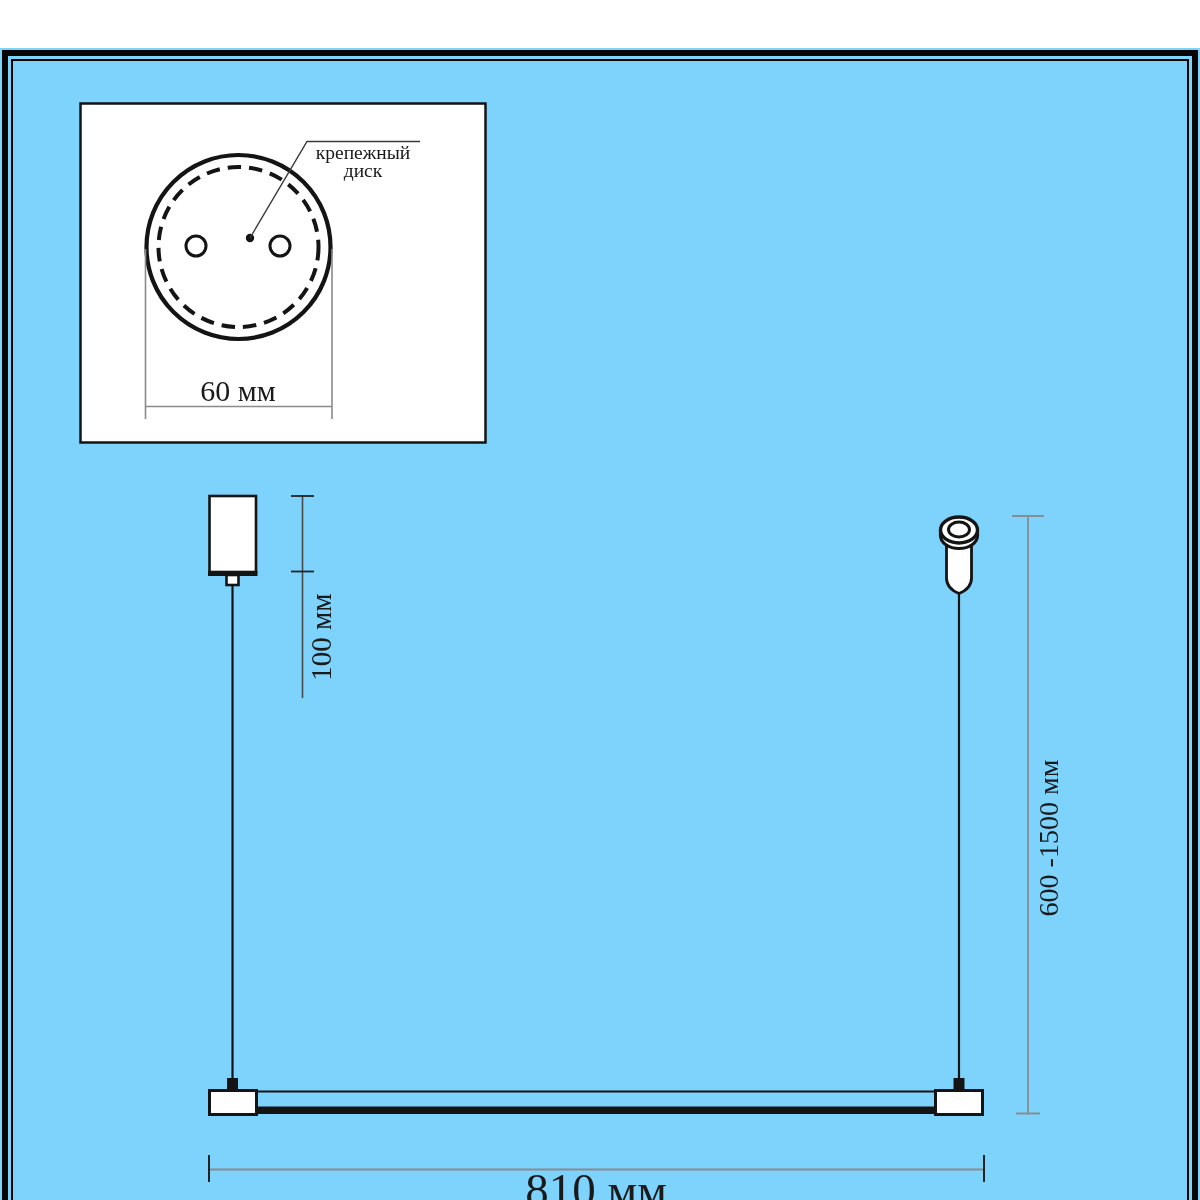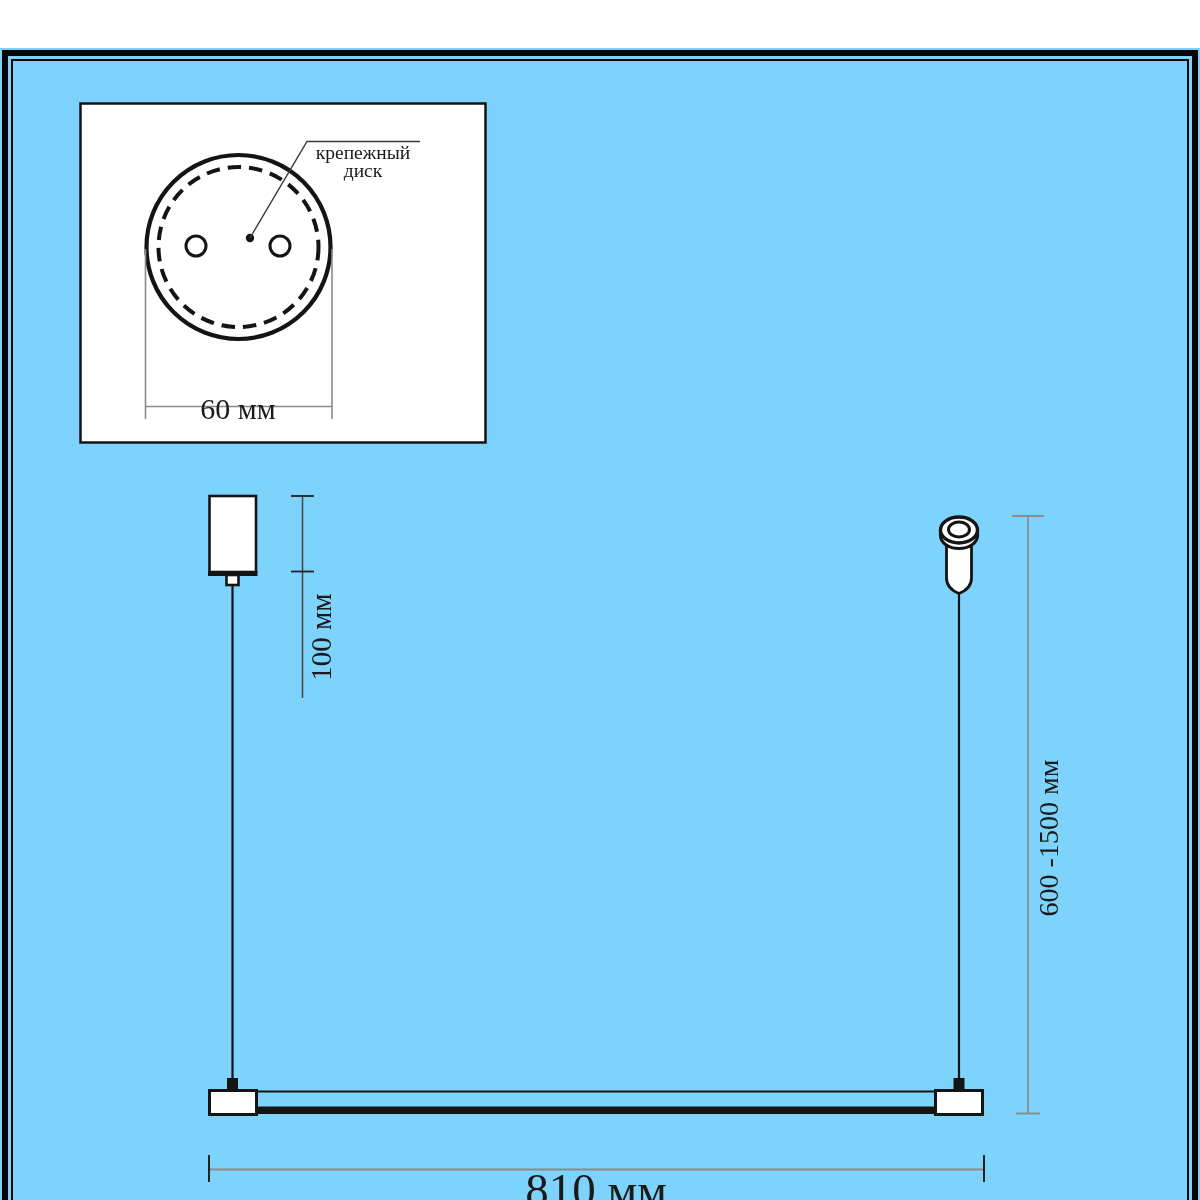--- a/index.html
+++ b/index.html
@@ -26,21 +26,21 @@
   svg.drawing { position: absolute; left: 0; top: 0; }
   .label { position: absolute; white-space: nowrap; }
   .callout-label {
     left: 363px; top: 96px;
     transform: translateX(-50%);
     text-align: center;
     font-size: 19.5px;
     line-height: 17.5px;
   }
   .dim-60 {
-    left: 238px; top: 361px;
+    left: 238px; top: 343px;
     transform: translate(-50%,-50%);
     font-size: 30px;
   }
   .dim-100 {
     left: 321px; top: 589px;
     transform: translate(-50%,-50%) rotate(-90deg);
     font-size: 29px;
   }
   .dim-600 {
     left: 1049px; top: 790px;

